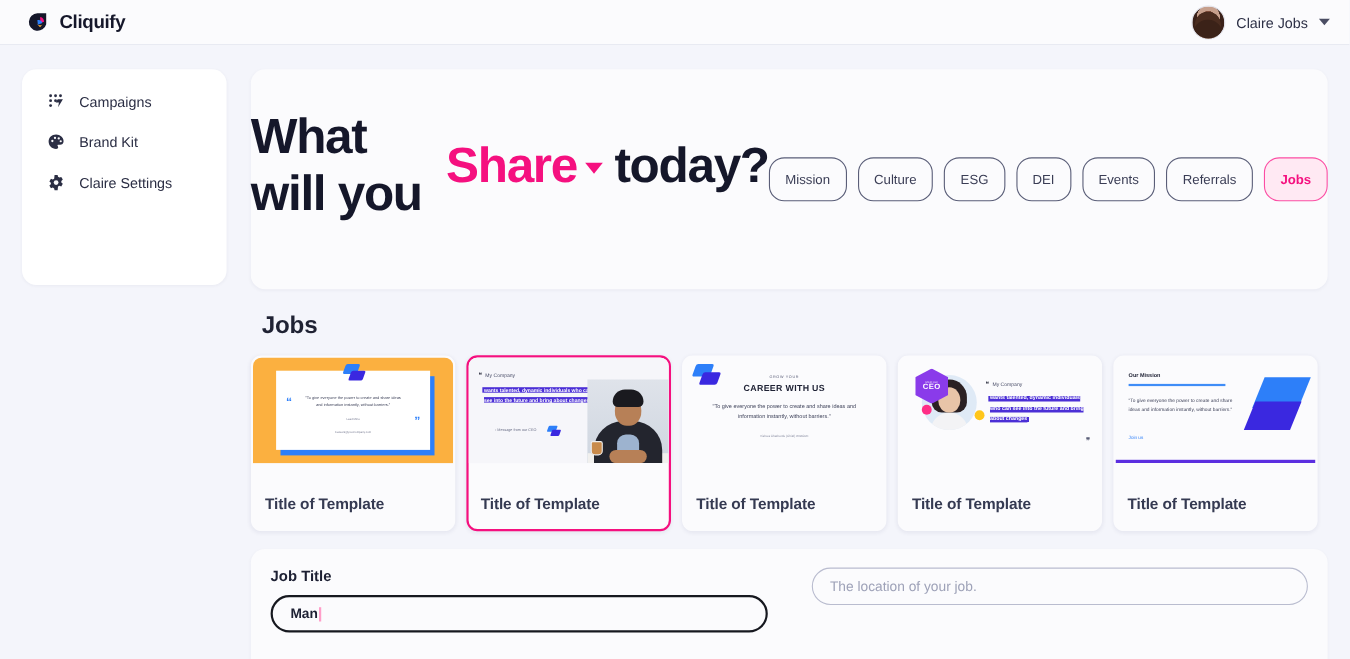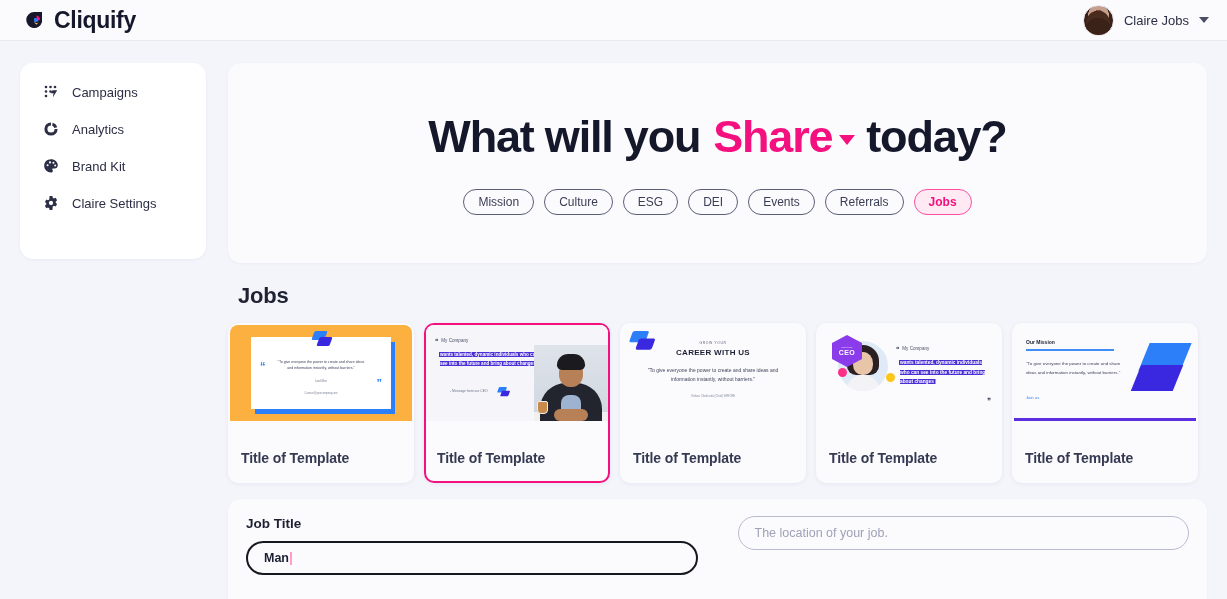--- a/index.html
+++ b/index.html
@@ -18,21 +18,21 @@
     border-bottom: 1px solid #e8eaf2;
     display: flex;
     align-items: center;
     justify-content: space-between;
     padding: 0 18px 0 22px;
   }
   .brand { display: flex; align-items: center; gap: 9px; }
   .brand-mark {
     width: 23px; height: 23px; position: relative;
   }
-  .brand-name { font-size: 23px; font-weight: 700; letter-spacing: -0.3px; color: #15172a; }
+  .brand-name { font-size: 17px; font-weight: 700; letter-spacing: -0.3px; color: #15172a; }
   .user { display: flex; align-items: center; gap: 10px; }
   .avatar {
     width: 31px; height: 31px; border-radius: 50%;
     background: radial-gradient(circle at 50% 32%, #7b4a38 0 22%, #c69f8c 23% 42%, #3a2119 43% 100%);
     border: 1px solid #e3e4ec;
     overflow: hidden; position: relative;
   }
   .avatar::after {
     content:""; position:absolute; left:50%; top:52%; width:16px; height:17px;
     transform: translateX(-50%); border-radius: 50% 50% 42% 42%;
@@ -72,38 +72,38 @@
   .nav-item.active { background: #ffe2ee; color: #f5107f; font-weight: 600; }
   .nav-icon { width: 17px; height: 17px; display:flex; align-items:center; justify-content:center; flex:0 0 17px; }
   .nav-icon svg { display:block; }
 
   
   .main { flex: 1; min-width: 0; }
   .hero {
     background: #fbfbfd;
     border-radius: 13px;
     height: 200px;
-    display: flex; flex-direction: column; align-items: center; justify-content: center;
+    display: flex; align-items: center; justify-content: center;
     box-shadow: 0 1px 3px rgba(30,35,80,.04);
   }
   .hero-title {
     font-size: 45px; font-weight: 700; letter-spacing: -1.2px;
     color: #15172a; display: flex; align-items: center; gap: 0;
     margin-bottom: 26px;
   }
   .hero-title .pink { color: #f5107f; margin-left: 13px; }
   .hero-chev {
     display: inline-block; margin: 6px 11px 0 7px;
     width: 0; height: 0;
     border-left: 8px solid transparent; border-right: 8px solid transparent;
     border-top: 10px solid #f5107f;
   }
   .chips { display: flex; gap: 10px; }
   .chip {
-    height: 26px; padding: 0 14px; border-radius: 14px;
+    height: 40px; padding: 0 14px; border-radius: 14px;
     border: 1.4px solid #5a5e78; background: transparent;
     font-size: 12px; color: #3a3d55; font-weight: 500;
     display: flex; align-items: center; cursor: pointer;
     font-family: "Liberation Sans", sans-serif;
   }
   .chip.selected { border-color: #fb4ea4; background: #ffe9f3; color: #f5107f; font-weight: 600; }
 
   .section-title { font-size: 22px; font-weight: 600; color: #1f2233; margin: 20px 0 14px 10px; letter-spacing: -0.2px; }
 
   
@@ -291,29 +291,20 @@
             <circle cx="12" cy="3" r="1.3"></circle>
           <circle cx="3" cy="7.5" r="1.3"></circle>
             <circle cx="7.5" cy="7.5" r="1.3"></circle>
           <circle cx="3" cy="12" r="1.3"></circle>
           <path d="M9.5 6.2 L14.2 6.2 L9.8 13.6 L10.6 9.2 L7.6 9.2 Z"></path>
         </svg>
       </span>
       <span>Campaigns</span>
     </div>
 
-    <div class="nav-item">
-      <span class="nav-icon">
-        <svg width="16" height="16" viewBox="0 0 16 16">
-          <path d="M8 1.4 A6.6 6.6 0 1 0 14.6 8 L11.6 8 A3.6 3.6 0 1 1 8 4.4 Z" fill="#2b2e44"></path>
-          <path d="M9.6 1.8 A6.6 6.6 0 0 1 14.2 6.3 L11.3 6.9 A3.7 3.7 0 0 0 9.2 4.7 Z" fill="#2b2e44"></path>
-        </svg>
-      </span>
-      <span>Analytics</span>
-    </div>
 
     <div class="nav-item">
       <span class="nav-icon">
         <svg width="16" height="16" viewBox="0 0 16 16">
           <path d="M8 1.2 C4 1.2 1.2 4 1.2 7.7 C1.2 11.5 4.2 14.4 8 14.4 C9.2 14.4 9.9 13.7 9.9 12.9 C9.9 12.4 9.6 12.1 9.4 11.7 C9.1 11.2 9.3 10.6 10 10.6 L11.6 10.6 C13.3 10.6 14.8 9.3 14.8 7.3 C14.8 3.9 11.7 1.2 8 1.2 Z" fill="#2b2e44"></path>
           <circle cx="4.6" cy="7.2" r="1.05" fill="#fbfbfd"></circle>
           <circle cx="7" cy="4.4" r="1.05" fill="#fbfbfd"></circle>
           <circle cx="10.4" cy="4.8" r="1.05" fill="#fbfbfd"></circle>
           <circle cx="12.2" cy="7.4" r="1" fill="#fbfbfd"></circle>
         </svg>

